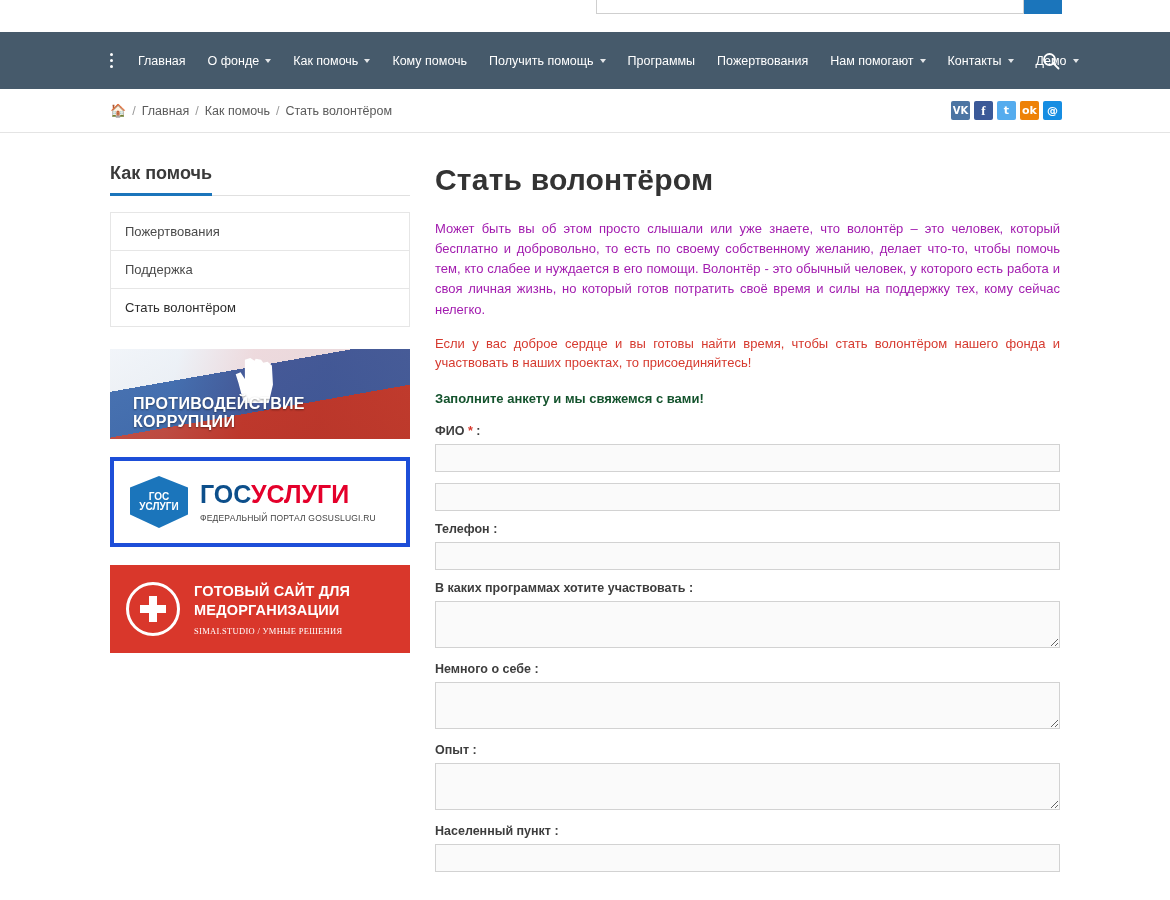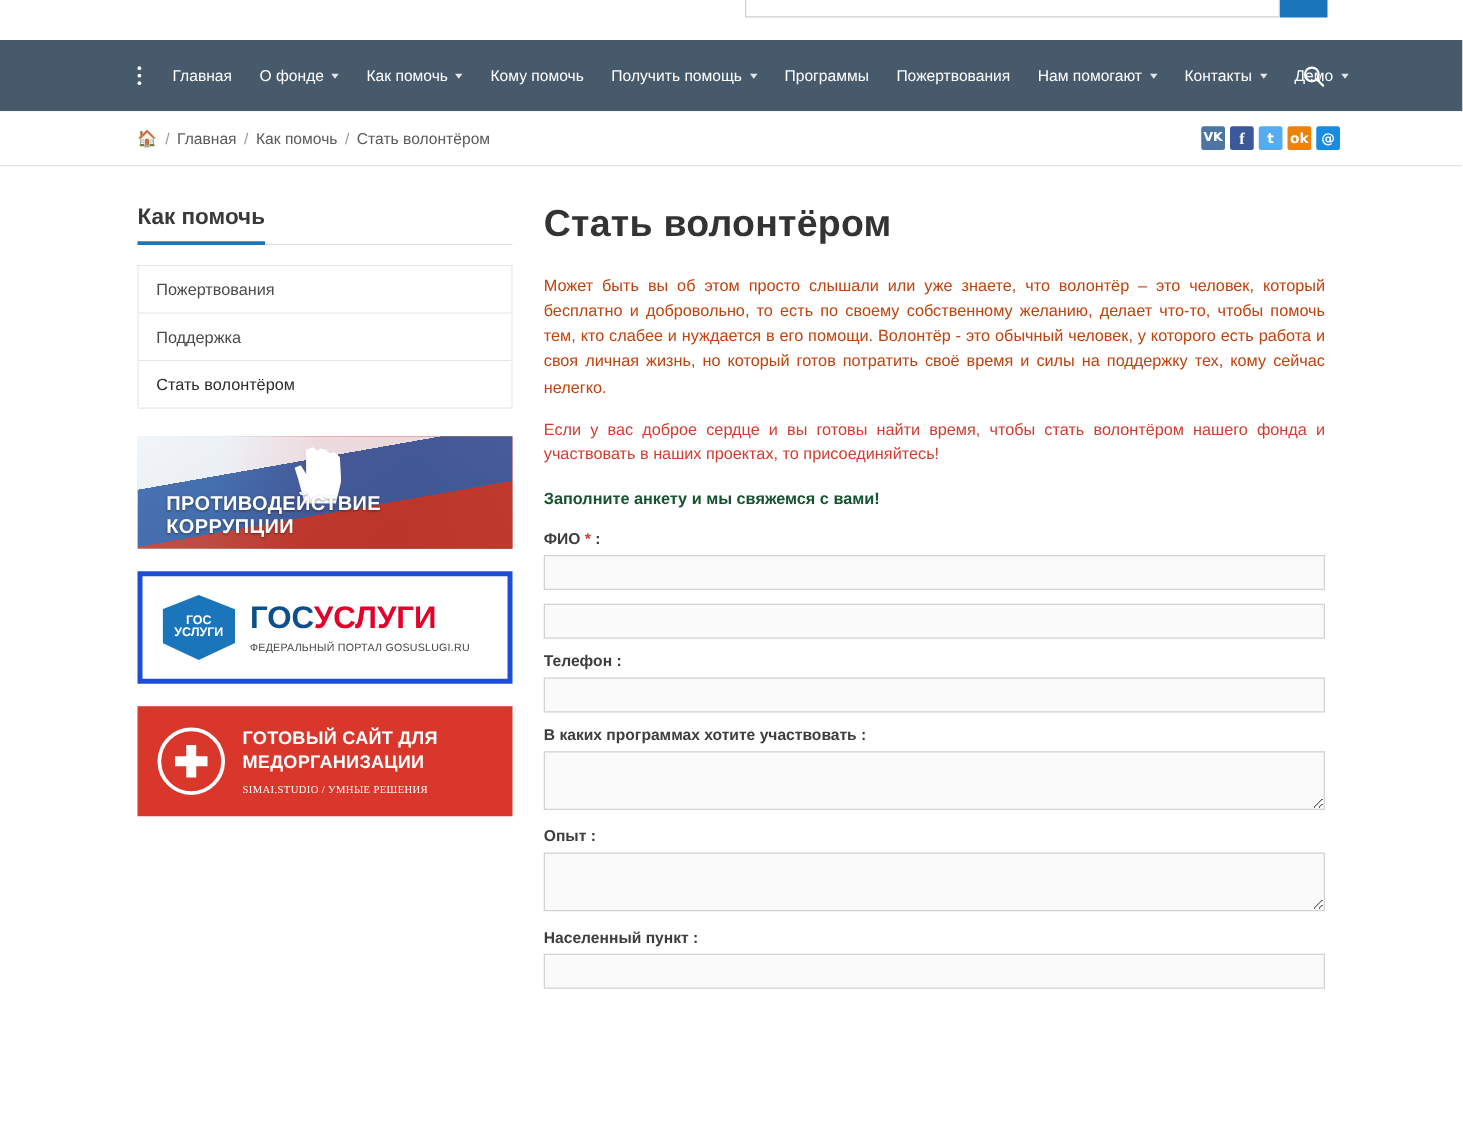--- a/index.html
+++ b/index.html
@@ -104,21 +104,21 @@
     padding: 0 110px;
     position: relative;
   }
   .crumbs { display: flex; align-items: center; gap: 6px; font-size: 12.5px; color: #5a5a5a; }
   .crumbs .home-icon { color: #6b6b6b; font-size: 13px; }
   .crumbs a { color: #5a5a5a; text-decoration: none; cursor: pointer; }
   .crumbs .sep { color: #9a9a9a; }
   .crumbs .current { color: #5a5a5a; }
   .social {
     position: absolute;
-    right: 98px;
+    right: 108px;
     display: flex;
     gap: 4px;
   }
   .soc {
     width: 19px; height: 19px;
     border-radius: 2px;
     display: flex; align-items: center; justify-content: center;
     color: #fff;
     font-size: 11px;
     font-weight: bold;
@@ -265,21 +265,21 @@
   h1.page-title {
     font-size: 30px;
     font-weight: bold;
     color: #333;
     margin: 0 0 22px 0;
     letter-spacing: .2px;
   }
   p.intro {
     font-size: 13px;
     line-height: 1.55;
-    color: #c2410c;
+    color: #a21caf;
     text-align: justify;
     margin: 0 0 14px 0;
   }
   p.highlight-red {
     font-size: 13px;
     font-weight: normal;
     color: #d63a2f;
     line-height: 1.5;
     text-align: justify;
     margin: 0 0 18px 0;
@@ -473,20 +473,27 @@
       </div>
 
       <div class="field">
         <label>
           <span>В каких программах хотите участвовать</span>
           <span>:</span>
         </label>
         <textarea style=""></textarea>
       </div>
 
+      <div class="field">
+        <label>
+          <span>Немного о себе</span>
+          <span>:</span>
+        </label>
+        <textarea style=""></textarea>
+      </div>
 
       <div class="field">
         <label>
           <span>Опыт</span>
           <span>:</span>
         </label>
         <textarea style=""></textarea>
       </div>
 
       <div class="field">

